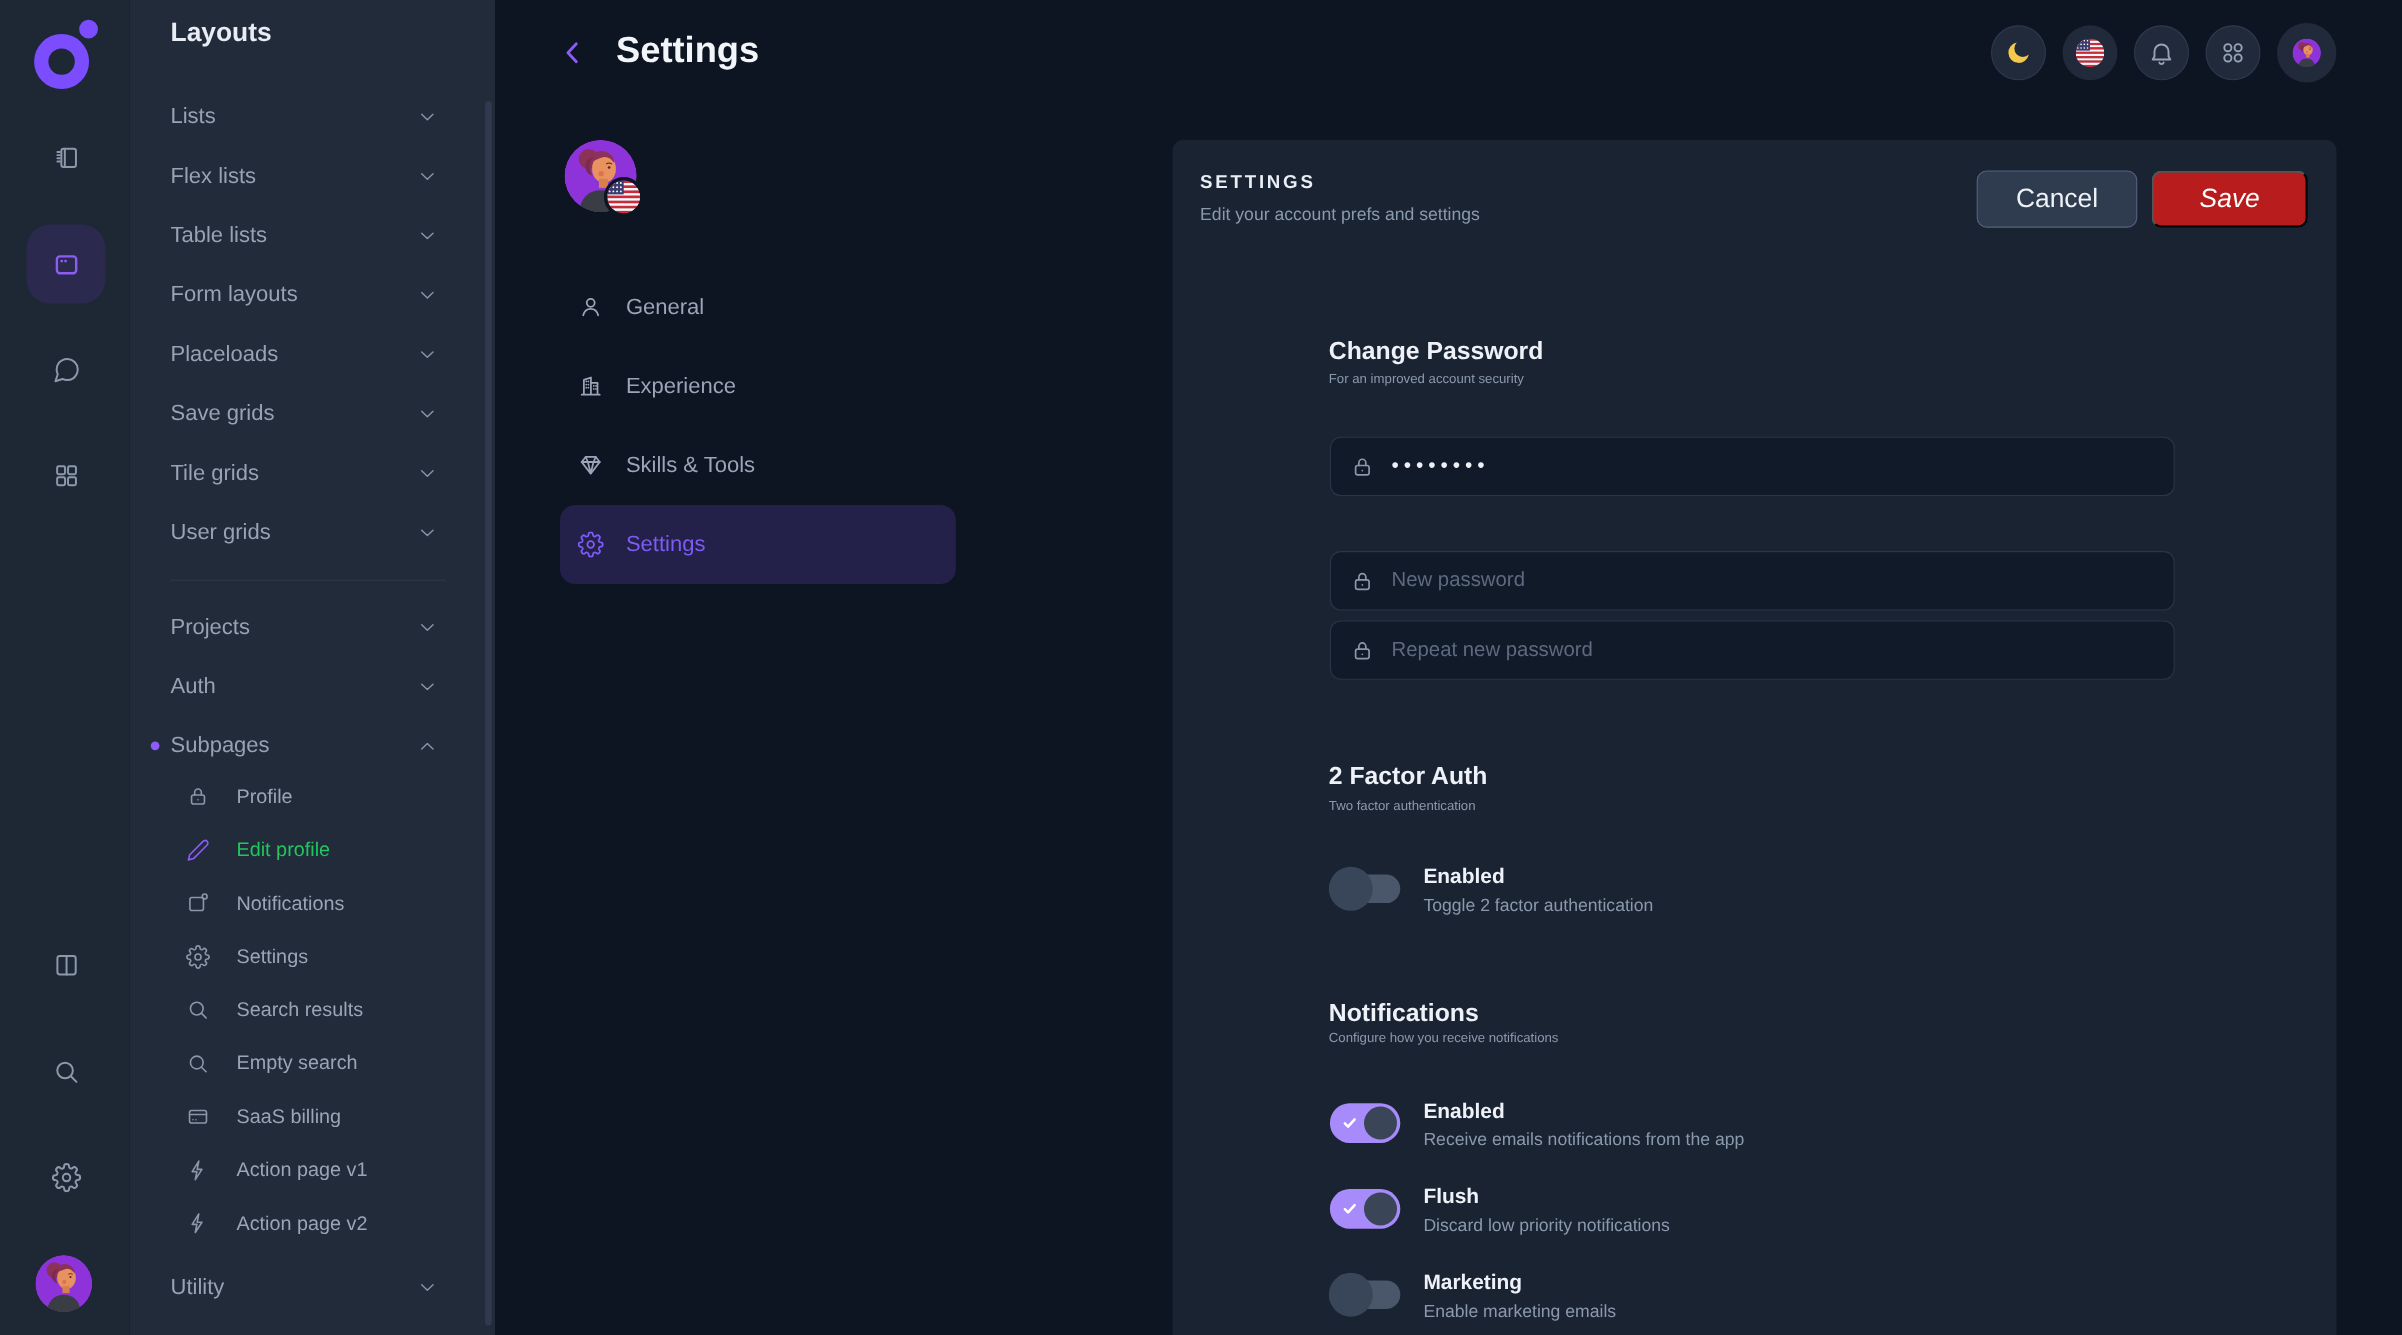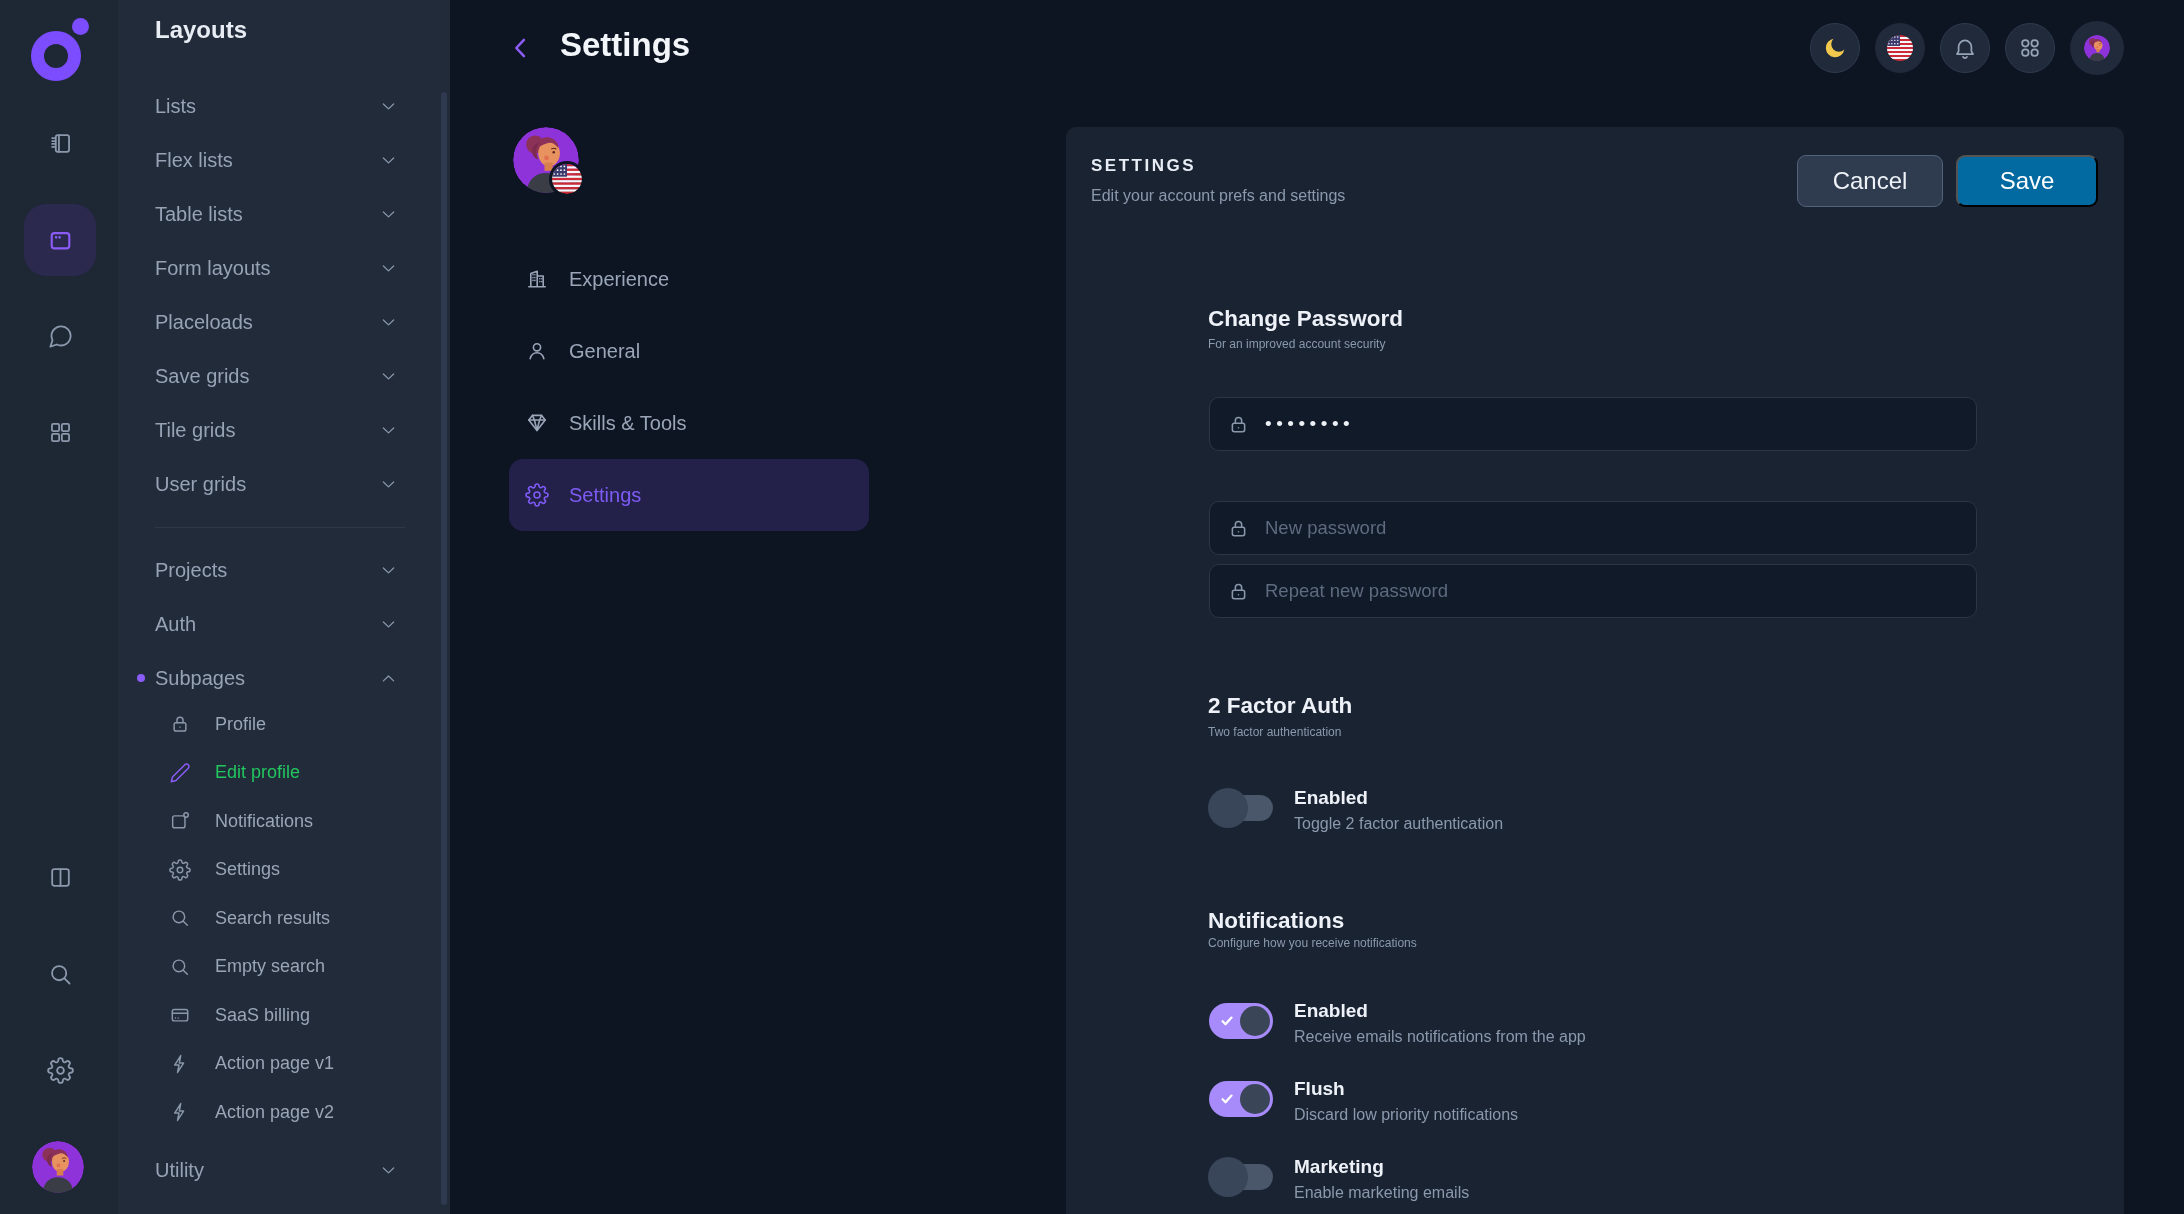--- a/index.html
+++ b/index.html
@@ -68,21 +68,21 @@
   .pmenu-item .ic svg{width:24px;height:24px;}
   .pmenu-item.active{background:#232049;color:#7e5bf5;}
 
   
   .card{position:absolute;left:616px;top:127px;width:1058px;height:1140px;background:#1a2332;border-radius:10px;}
   .card-title{position:absolute;left:25px;top:29px;font-size:17px;font-weight:700;letter-spacing:2.5px;color:#e9eef6;}
   .card-sub{position:absolute;left:25px;top:60px;font-size:16px;color:#8b99ad;}
   .btn{position:absolute;top:28px;height:52px;border-radius:9px;display:flex;align-items:center;justify-content:center;
        font-size:24px;cursor:pointer;box-sizing:border-box;font-family:inherit;}
   .btn-cancel{left:731px;width:146px;background:#2f3c50;border:1px solid #53637c;color:#eef2f7;}
-  .btn-save{left:890px;width:142px;background:#0369a1;color:#ffffff;}
+  .btn-save{left:890px;width:142px;background:#b91c1c;color:#ffffff;font-style:italic;}
 
   .sec-title{position:absolute;left:142px;font-size:22.5px;font-weight:600;color:#eef2f8;}
   .sec-sub{position:absolute;left:142px;font-size:12px;color:#8b99ad;}
 
   .pw{position:absolute;left:143px;width:768px;height:54px;background:#111a28;border:1px solid #2a3547;border-radius:10px;
       display:flex;align-items:center;padding:0 17px;gap:15px;box-sizing:border-box;}
   .pw .ic{width:23px;height:23px;color:#8b97ab;flex:none;}
   .pw .ic svg{width:23px;height:23px;}
   .pw input{flex:1;background:transparent;border:0;outline:none;color:#edf1f7;font-size:19px;font-family:inherit;padding:0;}
   .pw input::placeholder{color:#5d6a7f;font-size:18.5px;}
@@ -540,34 +540,34 @@
               </g>
             </svg>
           </div>
       </div>
     </div>
 
     <div class="pmenu" id="pmenu">
         <div class="pmenu-item">
           <span class="ic">
             <svg viewBox="0 0 24 24" fill="none" stroke="currentColor" stroke-width="1.6" stroke-linecap="round" stroke-linejoin="round">
+              <circle cx="12" cy="8.3" r="3.6"></circle>
+              <path d="M5.2 19.6c.9-3.8 3.6-5.9 6.8-5.9s5.9 2.1 6.8 5.9"></path>
+            </svg>
+          </span>
+          <span>General</span>
+        </div>
+        <div class="pmenu-item">
+          <span class="ic">
+            <svg viewBox="0 0 24 24" fill="none" stroke="currentColor" stroke-width="1.6" stroke-linecap="round" stroke-linejoin="round">
               <path d="M3.8 19.8h16.4M5.8 19.8V6.4l6.4-2.2v15.6M12.2 19.8V9h6v10.8"></path>
               <path d="M8 7.8h.01M8 10.6h.01M8 13.4h.01M9.9 7.8h.01M9.9 10.6h.01M9.9 13.4h.01M14.8 11.8h.01M14.8 14.6h.01M16.8 11.8h.01M16.8 14.6h.01"></path>
             </svg>
           </span>
           <span>Experience</span>
-        </div>
-        <div class="pmenu-item">
-          <span class="ic">
-            <svg viewBox="0 0 24 24" fill="none" stroke="currentColor" stroke-width="1.6" stroke-linecap="round" stroke-linejoin="round">
-              <circle cx="12" cy="8.3" r="3.6"></circle>
-              <path d="M5.2 19.6c.9-3.8 3.6-5.9 6.8-5.9s5.9 2.1 6.8 5.9"></path>
-            </svg>
-          </span>
-          <span>General</span>
         </div>
         <div class="pmenu-item">
           <span class="ic">
             <svg viewBox="0 0 24 24" fill="none" stroke="currentColor" stroke-width="1.6" stroke-linecap="round" stroke-linejoin="round">
               <path d="M7.4 4.4h9.2l3.6 4.6-8.2 10.6L3.8 9z"></path>
               <path d="M3.8 9h16.4M9.4 9l2.6 10.3L14.6 9M7.4 4.4 9.4 9M16.6 4.4 14.6 9"></path>
             </svg>
           </span>
           <span>Skills &amp; Tools</span>
         </div>

